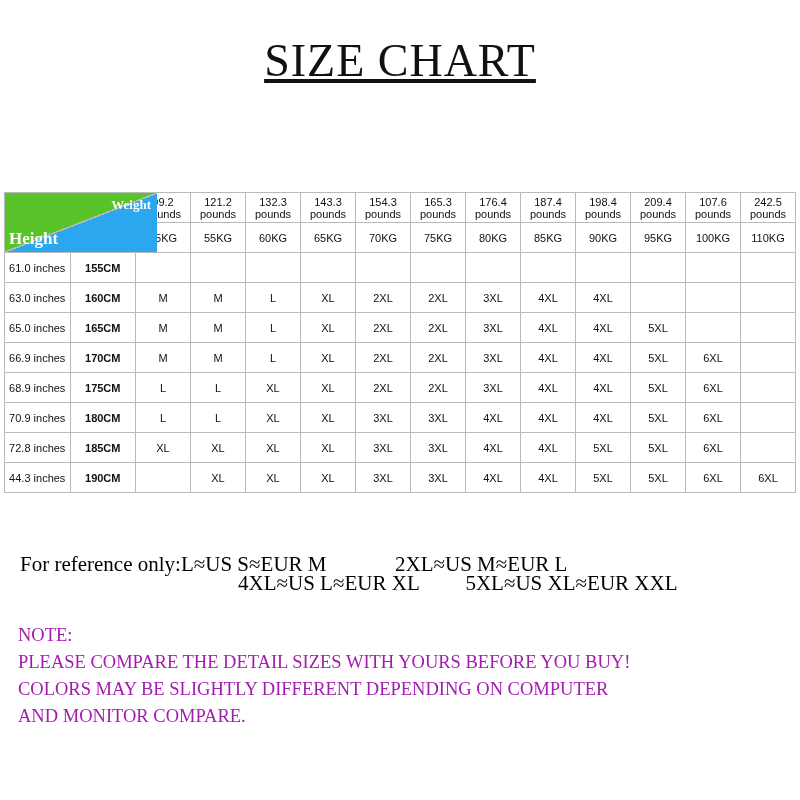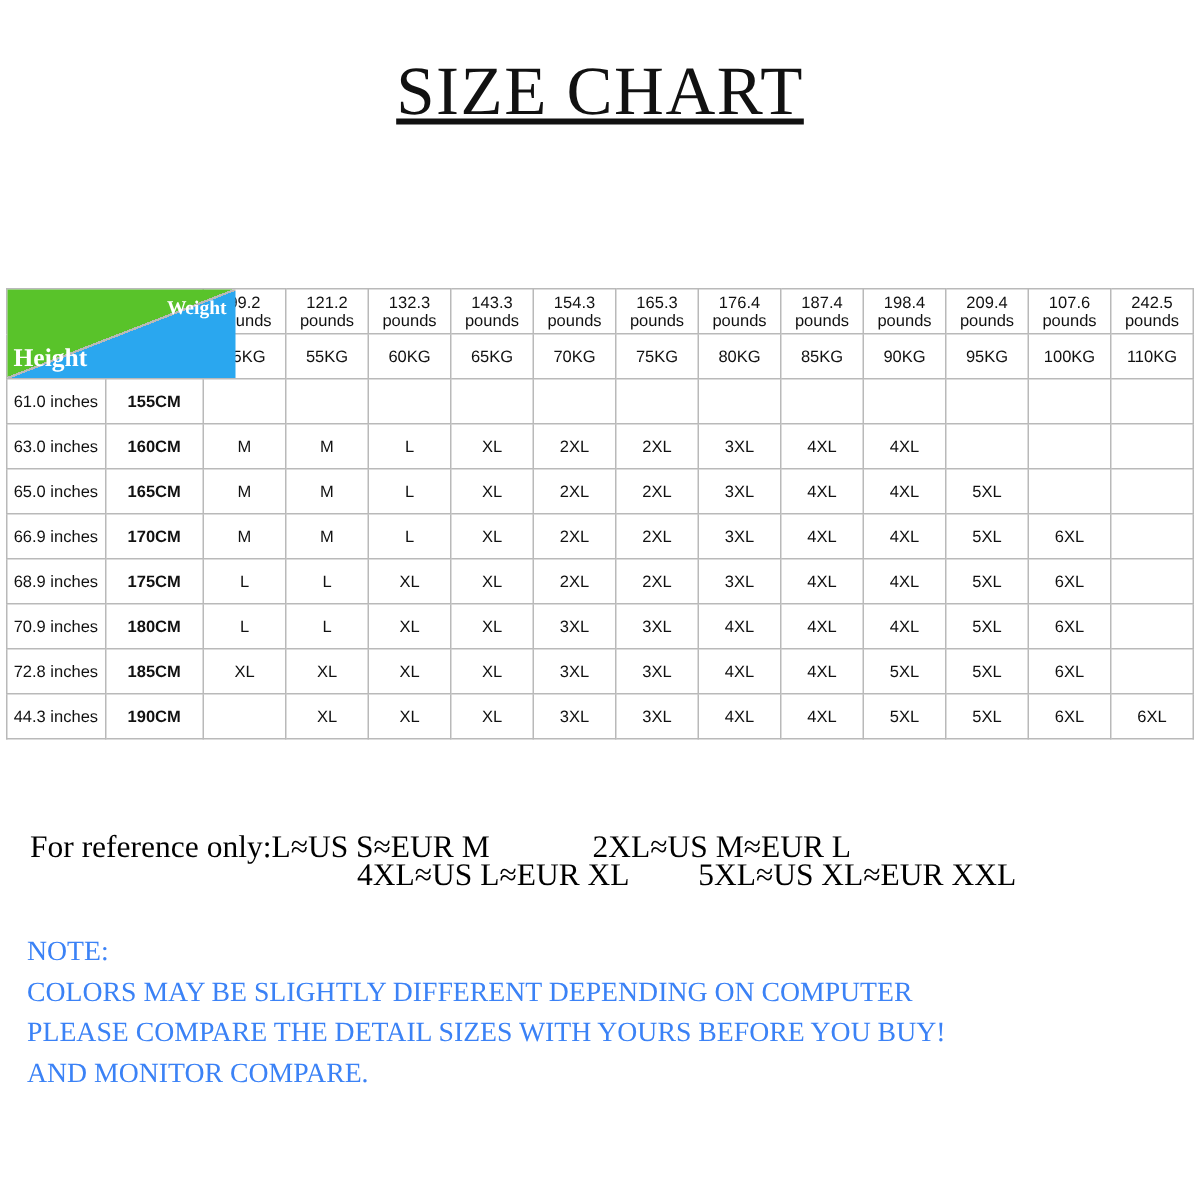--- a/index.html
+++ b/index.html
@@ -147,21 +147,21 @@
 
   
   .note {
     position: absolute;
     top: 622px;
     left: 18px;
     width: 770px;
     font-family: "Liberation Serif", serif;
     font-size: 18.5px;
     line-height: 27px;
-    color: #3b82f6;
+    color: #a21caf;
   }
   .note div { white-space: nowrap; }
 </style>
 </head>
 <body>
 
 <div class="page">
 
   <div class="title">SIZE CHART</div>
 
@@ -350,18 +350,18 @@
     </div>
     <div class="ref-line2">
       <span>4XL≈US L≈EUR XL</span>
       <span class="spacer"></span>
       <span>5XL≈US XL≈EUR XXL</span>
     </div>
   </div>
 
   <div class="note">
     <div>NOTE:</div>
+    <div>PLEASE COMPARE THE DETAIL SIZES WITH YOURS BEFORE YOU BUY!</div>
     <div>COLORS MAY BE SLIGHTLY DIFFERENT DEPENDING ON COMPUTER</div>
-    <div>PLEASE COMPARE THE DETAIL SIZES WITH YOURS BEFORE YOU BUY!</div>
     <div>AND MONITOR COMPARE.</div>
   </div>
 
 </div>
 
 </body></html>

